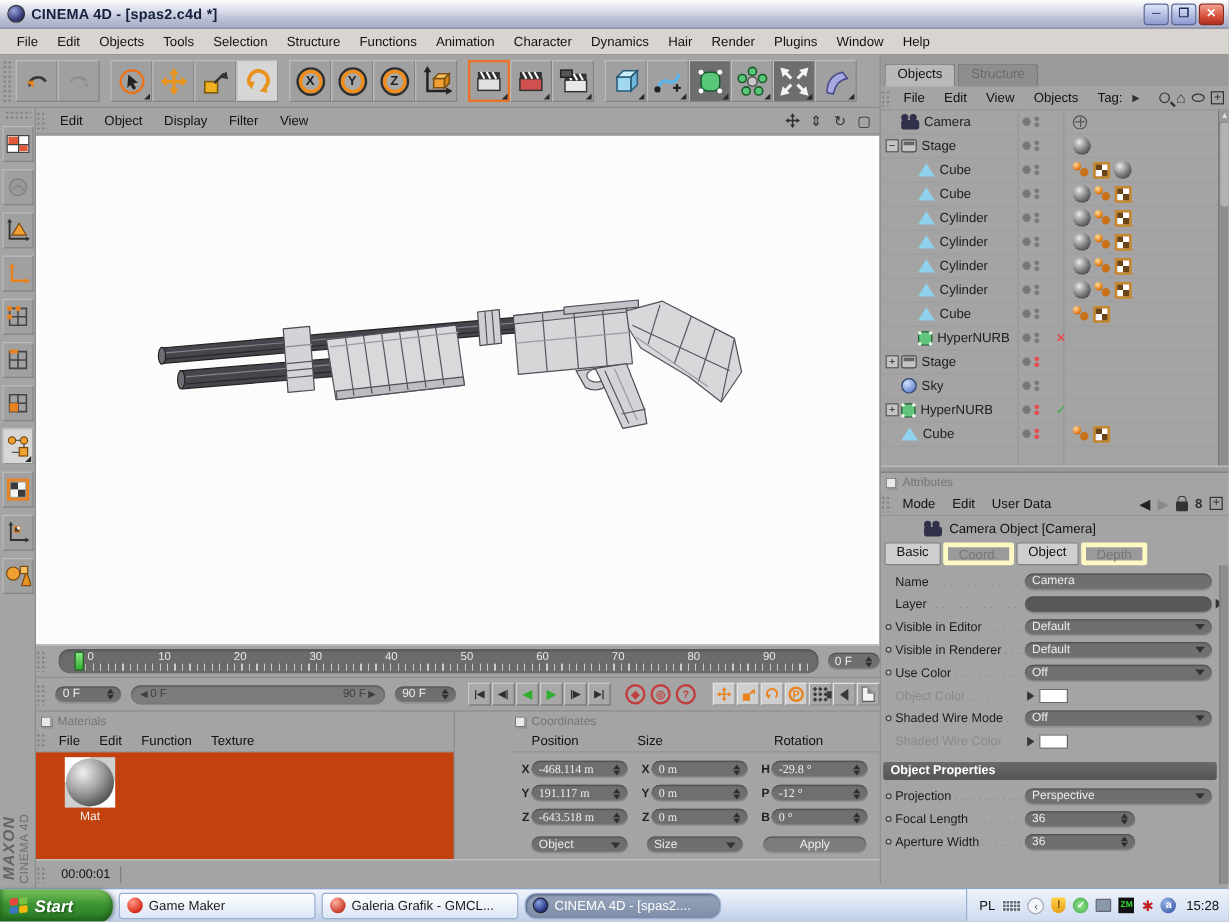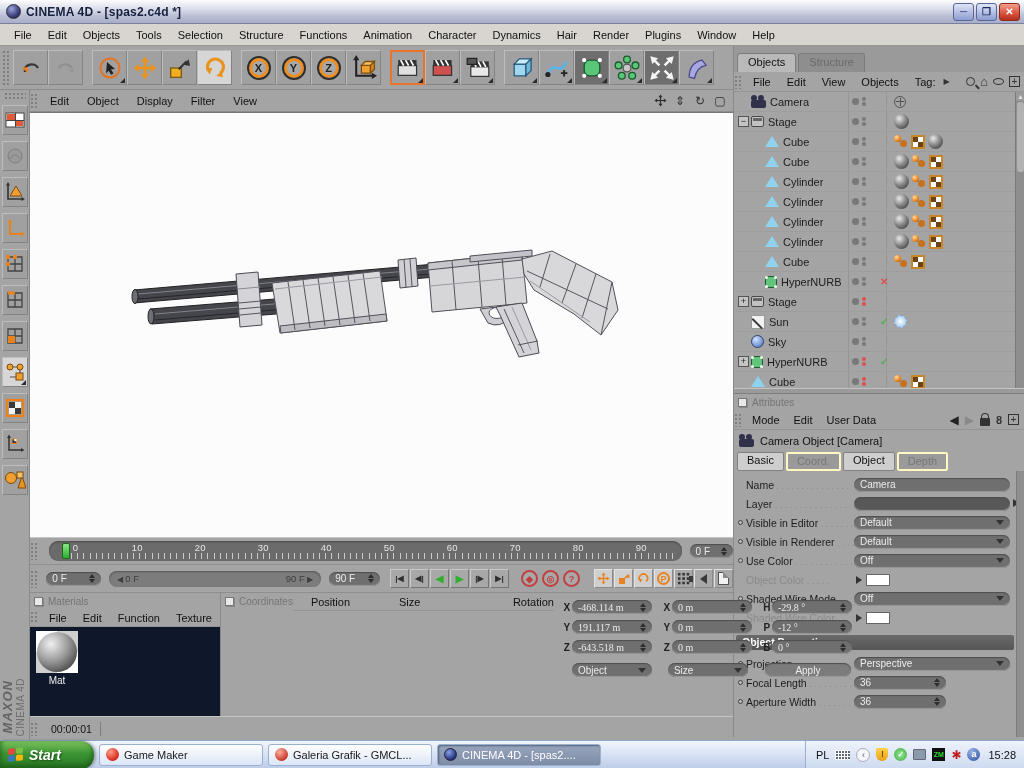--- a/index.html
+++ b/index.html
@@ -136,25 +136,25 @@
   .panel-title { height:16px; display:flex; align-items:center; gap:5px; padding-left:4px; color:#757575; font-size:10px;}
   .chk { width:9px; height:9px; background:#e8e8e8; border:1px solid #777; box-shadow:1px 1px 0 #888;}
   .am-menu { height:20px; display:flex; align-items:center; border-bottom:1px solid #949494;}
   .am-menu span.mi { font-size:11px; color:#111; padding:1px 7px;}
   .am-right { margin-left:auto; display:flex; align-items:center; gap:6px; padding-right:5px;}
   .backarr { color:#222; font-size:12px;} .fwdarr { color:#8a8a8a; font-size:12px;}
   .lockicn { width:10px; height:8px; background:#333; border-radius:1px; position:relative; margin-top:4px;}
   .lockicn::before { content:""; position:absolute; top:-5px; left:1px; width:6px; height:6px;
     border:1.5px solid #333; border-bottom:none; border-radius:4px 4px 0 0;}
   .eight { font-size:11px; color:#333; font-weight:bold;}
-  .am-objrow { height:22px; display:flex; align-items:center; gap:6px; padding-left:5px; font-size:11px; color:#111;}
+  .am-objrow { height:22px; display:flex; align-items:center; gap:6px; padding-left:15px; font-size:11px; color:#111;margin-left:21px;}
   .am-tabs { height:19px; display:flex; gap:2px; padding-left:3px;}
   .am-tab { font-size:11px; padding:1px 9px; border-radius:2px; }
   .am-tab.on { background:#cecece; color:#111; border:1px solid #808080;}
-  .am-tab.off { background:#9a9a9a; color:#767676; border:2px solid #fef9c3;text-align:right;}
+  .am-tab.off { background:#9a9a9a; color:#767676; border:4px solid #fef9c3;text-align:right;}
   .props { position:relative; height:266px; overflow:hidden; padding-top:4px;}
   .sechead { height:15px; margin:2px 10px 4px 2px; background:linear-gradient(#6a6a6a,#555); border-radius:2px;
     color:#fff; font-weight:bold; font-size:10.5px; padding:1px 6px; }
   .prow { height:19px; display:flex; align-items:center; position:relative; padding-left:4px;}
   .adot { width:5px; height:5px; border:1px solid #444; border-radius:50%; margin-right:3px; flex:none; background:#bbb;}
   .adot.blank { border-color:transparent; background:transparent;}
   .plabel { font-size:10.5px; color:#1c1c1c; white-space:nowrap; overflow:hidden; width:108px; flex:none;}
   .plabel::after { content:" . . . . . . . . . . . . . . ."; color:#8a8a8a; font-size:9px;}
   .prow.gray .plabel { color:#8a8a8a;}
   .prow.gray .plabel::after { content:" . . . . ."; }
@@ -218,28 +218,28 @@
   .doc { width:11px; height:13px; background:#f2f2f2; border:1px solid #555; position:relative;}
   .doc::after { content:""; position:absolute; right:-1px; top:-1px; border:3px solid #a8a8a8;
     border-left-color:#888; border-bottom-color:#888;}
 
   
   .bottompanels { position:absolute; left:30px; top:592px; width:703px; height:124px; display:flex;
     border-top:1px solid #8e8e8e; background:#a4a4a4;}
   .materials { width:400px; border-right:1px solid #8a8a8a; display:flex; flex-direction:column;}
   .pmenu { height:18px; display:flex; align-items:center; border-bottom:1px solid #949494;}
   .pmenu span.mi { font-size:11px; color:#111; padding:1px 8px;}
-  .mat-content { flex:1; background:#0f172a; padding:4px 4px; }
+  .mat-content { flex:1; background:#c2410c; padding:4px 22px; }
   .mat-item { width:46px; text-align:center;}
   .mat-thumb { width:42px; height:42px; margin:0 auto;
     background:conic-gradient(#cfcfcf 0 25%,#fff 0 50%,#cfcfcf 0 75%,#fff 0); position:relative;}
   .mat-ball { position:absolute; inset:1px; border-radius:50%;
     background:radial-gradient(circle at 35% 30%,#f0f0f0,#9a9a9a 45%,#2a2a2a 95%);}
   .mat-label { font-size:10px; color:#f0f0f0; margin-top:2px;}
-  .coords { flex:1; display:flex; flex-direction:row;}
+  .coords { flex:1; display:flex; flex-direction:column;padding-left:46px;}
   .co-heads { height:18px; display:flex; align-items:center; border-bottom:1px solid #949494; font-size:11px; color:#111;}
   .co-heads .h1 { width:96px; padding-left:18px;} .co-heads .h2 { width:96px; padding-left:10px;} .co-heads .h3 { padding-left:28px;}
   .co-grid { padding:4px 4px 0 4px; }
   .co-row { display:flex; align-items:center; height:20px; }
   .co-lab { width:10px; font-size:10px; font-weight:bold; color:#222; text-align:center; flex:none; margin-left:4px;}
   .co-pill { width:80px; margin-right:6px;font-family:Liberation Serif, serif;}
   .co-bottom { display:flex; align-items:center; height:22px; margin-top:2px;}
   .co-dd { width:80px; margin-left:14px; }
   .co-dd2 { width:80px; margin-left:16px; }
   .applybtn { width:86px; margin-left:17px; justify-content:center; background:#7c7c7c;}
@@ -260,21 +260,21 @@
   .xpflag { width:16px; height:14px; display:grid; grid-template-columns:7px 7px; grid-template-rows:6px 6px; gap:1px;
     transform:skewY(-6deg);}
   .xpflag i { border-radius:1.5px;}
   .xpflag i:nth-child(1){background:#e4483c;} .xpflag i:nth-child(2){background:#7bc043;}
   .xpflag i:nth-child(3){background:#3b77bc;} .xpflag i:nth-child(4){background:#f5b70a;}
   .startbtn span { color:#fff; font-weight:bold; font-style:italic; font-size:14px; text-shadow:1px 1px 2px #1a4a16;}
   .task { width:164px; height:22px; margin-left:5px; border-radius:3px; border:1px solid #9ab0d0;
     background:linear-gradient(#fefefe,#dce6f6); display:flex; align-items:center; gap:5px; padding:0 6px;
     font-size:11px; color:#1a1a1a; white-space:nowrap; overflow:hidden;}
   .task.active { background:linear-gradient(#97a5bd,#7e8ca6); border-color:#5a males;#5a6880; color:#fff;
-    box-shadow:inset 1px 1px 2px #55617a;}
+    box-shadow:inset 1px 1px 2px #55617a;border-radius:10px;}
   .ticon { width:13px; height:13px; border-radius:50%; flex:none;}
   .ticon.gm { background:radial-gradient(circle at 35% 30%,#ff9a8a,#d82a1a 70%,#8a1208);}
   .ticon.gg { background:radial-gradient(circle at 35% 30%,#ffb0a0,#c83a2a 70%,#801808);}
   .ticon.c4d { background:radial-gradient(circle at 35% 30%,#8aa0e0,#2a3a8a 65%,#101840); border:1px solid #223;}
   .tray { margin-left:auto; height:28px; display:flex; align-items:center; gap:6px; padding:0 8px 0 10px;
     border-left:1px solid #9ab0d0; background:linear-gradient(#eef3fb,#cddaf0);}
   .tray .lang { font-size:11px; color:#111;}
   .kbd { width:15px; height:10px; background:#5a6a7a; border-radius:1px;
     background-image:linear-gradient(#fff 1px,transparent 1px),linear-gradient(90deg,#fff 1px,transparent 1px);
     background-size:3px 3px;}
@@ -847,37 +847,20 @@
           <span class="tdots d-red">
             <i class="bdot"></i>
             <i class="sdots">
               <b></b>
               <b></b>
             </i>
           </span>
           <span class="tstate "></span>
           <span class="ttags"></span>
         </div>
-        <div class="trow sel">
-          <span style="width:4px;flex:none"></span>
-          <span class="texp "></span>
-          <span class="ticn icn-sun"></span>
-          <span class="tlabel">Sun</span>
-          <span class="tdots d-gray">
-            <i class="bdot"></i>
-            <i class="sdots">
-              <b></b>
-              <b></b>
-            </i>
-          </span>
-          <span class="tstate st-check"></span>
-          <span class="ttags">
-            <i class="ttag tag-glow"></i>
-          </span>
-        </div>
         <div class="trow">
           <span style="width:4px;flex:none"></span>
           <span class="texp "></span>
           <span class="ticn icn-sky"></span>
           <span class="tlabel">Sky</span>
           <span class="tdots d-gray">
             <i class="bdot"></i>
             <i class="sdots">
               <b></b>
               <b></b>

